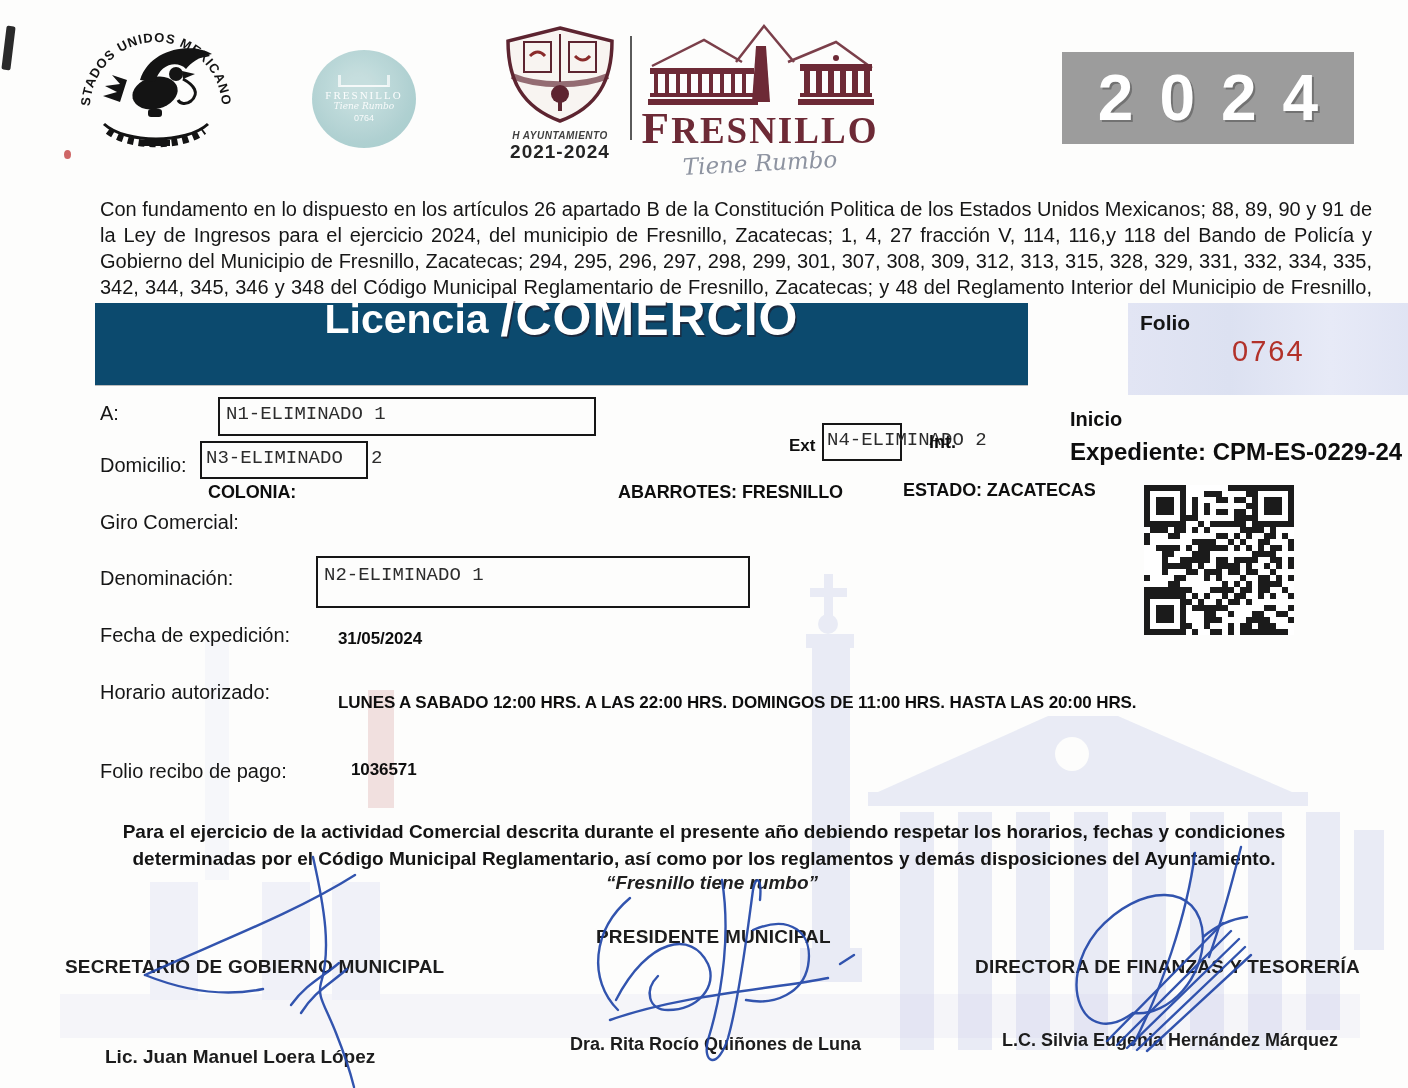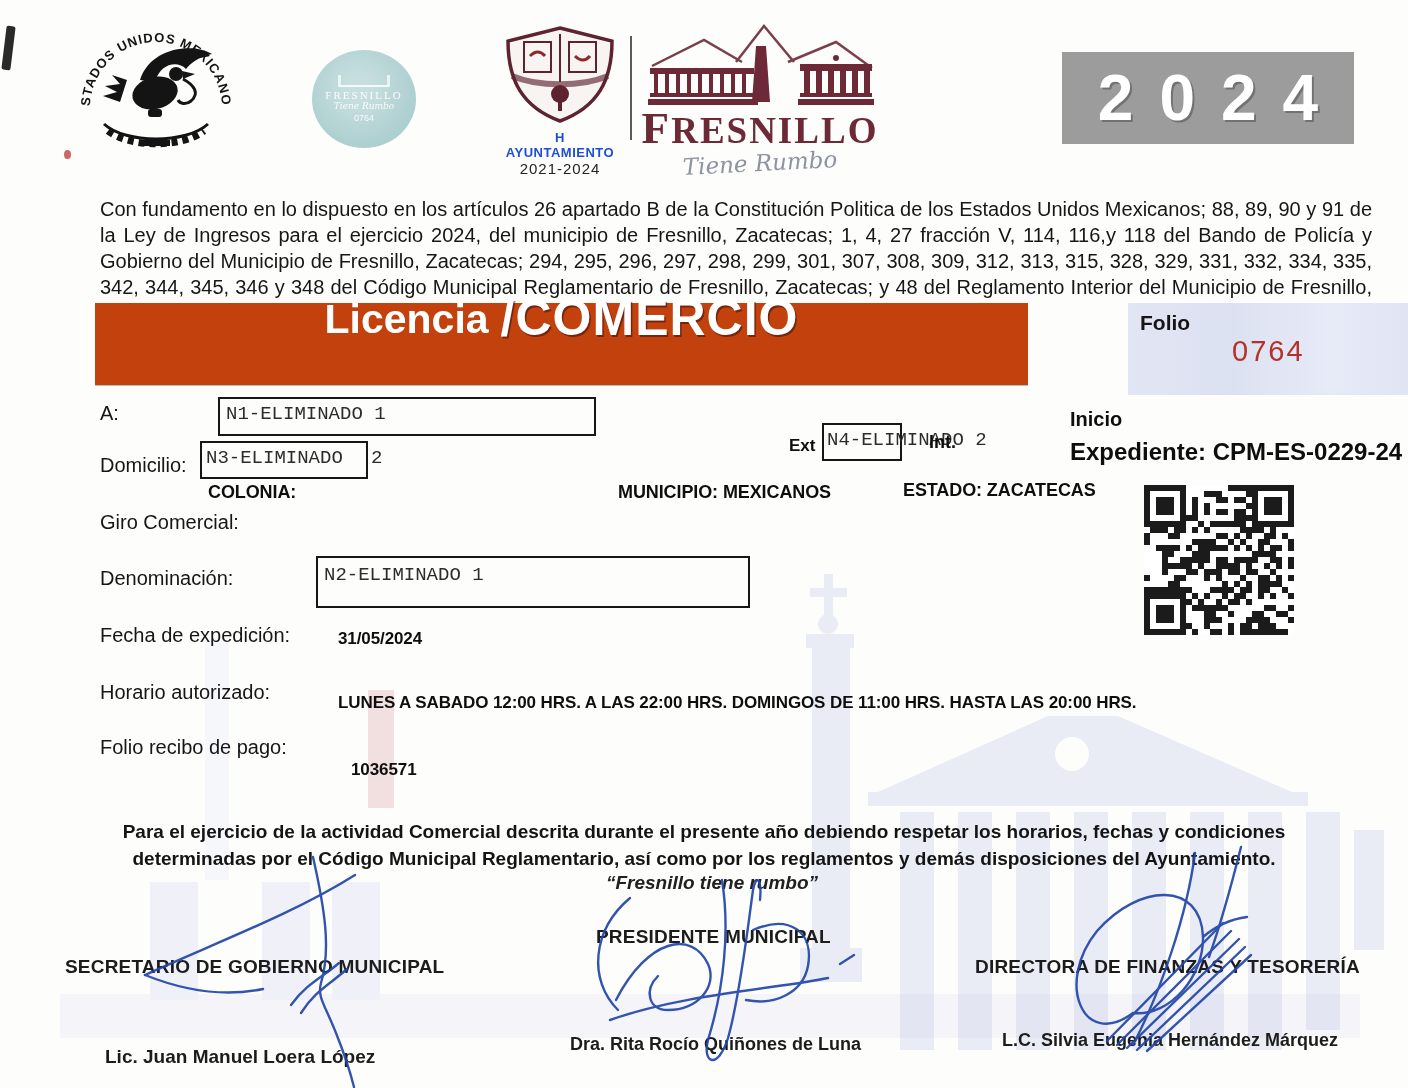--- a/index.html
+++ b/index.html
@@ -14,22 +14,22 @@
   .coat{position:absolute;left:70px;top:8px;}
   .sticker{position:absolute;left:312px;top:50px;width:104px;height:98px;border-radius:50%;
            background:radial-gradient(circle at 45% 40%, #c2dcdc 15%, #a9cdce 65%, #9cc3c5 100%);
            display:flex;flex-direction:column;align-items:center;justify-content:center;color:#ffffff;opacity:.92;}
   .sticker .bld{width:46px;height:10px;border-bottom:2px solid rgba(255,255,255,.85);
            border-left:3px solid rgba(255,255,255,.7);border-right:3px solid rgba(255,255,255,.7);margin-bottom:2px;}
   .sticker .s1{font-size:11px;letter-spacing:2px;font-family:"Liberation Serif",serif;opacity:.95;}
   .sticker .s2{font-size:9px;font-style:italic;font-family:"DejaVu Serif",serif;opacity:.9;}
   .sticker .s3{font-size:9px;margin-top:2px;opacity:.9;}
   .crest{position:absolute;left:500px;top:24px;width:120px;text-align:center;}
-  .crest-t1{font-size:13px;font-weight:700;letter-spacing:.5px;color:#1d4ed8;margin-top:2px;}
-  .crest-t2{font-size:15px;font-weight:400;color:#242424;letter-spacing:1px;}
+  .crest-t1{font-size:10px;font-weight:700;letter-spacing:.5px;color:#404040;margin-top:2px;font-style:italic;}
+  .crest-t2{font-size:19px;font-weight:700;color:#242424;letter-spacing:1px;}
   .hdr-divider{position:absolute;left:630px;top:36px;width:2px;height:104px;background:#5a5a5a;}
   .logo{position:absolute;left:634px;top:20px;width:252px;text-align:center;}
   .logo-name{font-family:"Liberation Serif",serif;font-weight:700;font-size:37px;color:#6d2a36;
              letter-spacing:2px;line-height:1;margin-top:-4px;}
   .logo-name::first-letter{font-size:1.22em;}
   .logo-tagline{font-family:"DejaVu Serif",serif;font-style:italic;color:#8d93a0;font-size:23px;
                 transform:rotate(-3deg);line-height:1.1;}
   .year-badge{position:absolute;left:1062px;top:52px;width:292px;height:92px;background:#9c9c9c;
               display:flex;align-items:center;justify-content:center;color:#ffffff;font-weight:800;
               font-size:64px;letter-spacing:26px;text-indent:26px;
@@ -37,21 +37,21 @@
 
   
   .legal{position:absolute;left:100px;top:176px;width:1272px;font-size:20px;line-height:26px;
          text-align:justify;color:#161616;}
   .terms{position:absolute;left:64px;top:799px;width:1280px;text-align:center;font-weight:700;
          font-size:19px;line-height:27px;color:#141414;}
   .motto{position:absolute;left:0;top:872px;width:1424px;text-align:center;font-weight:700;
          font-style:italic;font-size:19px;color:#202020;}
 
   
-  .banner{position:absolute;left:95px;top:303px;width:933px;height:82px;background:#c2410c;
+  .banner{position:absolute;left:95px;top:303px;width:933px;height:82px;background:#0c4a6e;
           display:flex;align-items:baseline;justify-content:center;gap:12px;color:#fff;
           box-shadow:0 1px 0 rgba(0,0,0,.25);}
   .banner .t1{font-size:41px;font-weight:700;position:relative;top:-16px;}
   .banner .t2{font-size:50px;font-weight:800;letter-spacing:1px;position:relative;top:-14px;
               text-shadow:1.5px 1.5px 0 rgba(40,10,15,.5);}
   .folio-box{position:absolute;left:1128px;top:303px;width:290px;height:92px;
              background:linear-gradient(90deg,#e2e5f4 0%,#dce1f1 35%,#e7eaf7 70%,#dfe3f3 100%);}
   .folio-label{position:absolute;left:12px;top:8px;font-weight:800;font-size:21px;color:#151515;}
   .folio-num{position:absolute;left:104px;top:32px;font-size:29px;color:#b23129;letter-spacing:2px;}
 
@@ -220,21 +220,21 @@
 
     <span class="boldlbl" style="left:1070px;top:408px;font-size:20px;">Inicio</span>
     <span class="boldlbl" style="left:1070px;top:438px;font-size:24px;">Expediente: CPM-ES-0229-24</span>
 
     <span class="lbl" style="left:100px;top:454px;">Domicilio:</span>
     <div class="box" style="left:200px;top:441px;width:164px;height:34px;"></div>
     <span class="abs mono" style="left:206px;top:447px;">N3-ELIMINADO</span>
     <span class="abs mono" style="left:371px;top:447px;">2</span>
 
     <span class="val" style="left:208px;top:482px;font-size:18px;">COLONIA:</span>
-    <span class="val" style="left:618px;top:482px;font-size:18px;">MUNICIPIO: MEXICANOS</span>
+    <span class="val" style="left:618px;top:482px;font-size:18px;">ABARROTES: FRESNILLO</span>
     <span class="val" style="left:903px;top:480px;font-size:18px;">ESTADO: ZACATECAS</span>
 
     <span class="lbl" style="left:100px;top:511px;">Giro Comercial:</span>
 
     <span class="lbl" style="left:100px;top:567px;">Denominación:</span>
     <div class="box" style="left:316px;top:556px;width:430px;height:48px;"></div>
     <span class="abs mono" style="left:324px;top:564px;">N2-ELIMINADO 1</span>
 
     <svg id="qr" class="qr" viewBox="0 0 150 150">
         <g fill="#1b1b1b">
@@ -564,21 +564,21 @@
           <rect x="138" y="144" width="6" height="6"></rect>
         </g>
       </svg>
 
     <span class="lbl" style="left:100px;top:624px;">Fecha de expedición:</span>
     <span class="val" style="left:338px;top:629px;">31/05/2024</span>
 
     <span class="lbl" style="left:100px;top:681px;">Horario autorizado:</span>
     <span class="val" style="left:338px;top:693px;">LUNES A SABADO 12:00 HRS. A LAS 22:00 HRS. DOMINGOS DE 11:00 HRS. HASTA LAS 20:00 HRS.</span>
 
-    <span class="lbl" style="left:100px;top:736px;">Folio recibo de pago:</span>
+    <span class="lbl" style="left:100px;top:760px;">Folio recibo de pago:</span>
     <span class="val" style="left:338px;top:760px;margin-left:13px;">1036571</span>
 
     <p class="terms">Para el ejercicio de la actividad Comercial descrita durante el presente año debiendo respetar los horarios, fechas y condiciones determinadas por el Código Municipal Reglamentario, así como por los reglamentos y demás disposiciones del Ayuntamiento.</p>
     <div class="motto">“Fresnillo tiene rumbo”</div>
 
     <span class="sig-title" style="left:65px;top:956px;">SECRETARIO DE GOBIERNO MUNICIPAL</span>
     <span class="sig-name" style="left:105px;top:1046px;">Lic. Juan Manuel Loera López</span>
 
     <span class="sig-title" style="left:596px;top:926px;">PRESIDENTE MUNICIPAL</span>
     <span class="sig-name" style="left:570px;top:1034px;font-size:18px;">Dra. Rita Rocío Quiñones de Luna</span>

